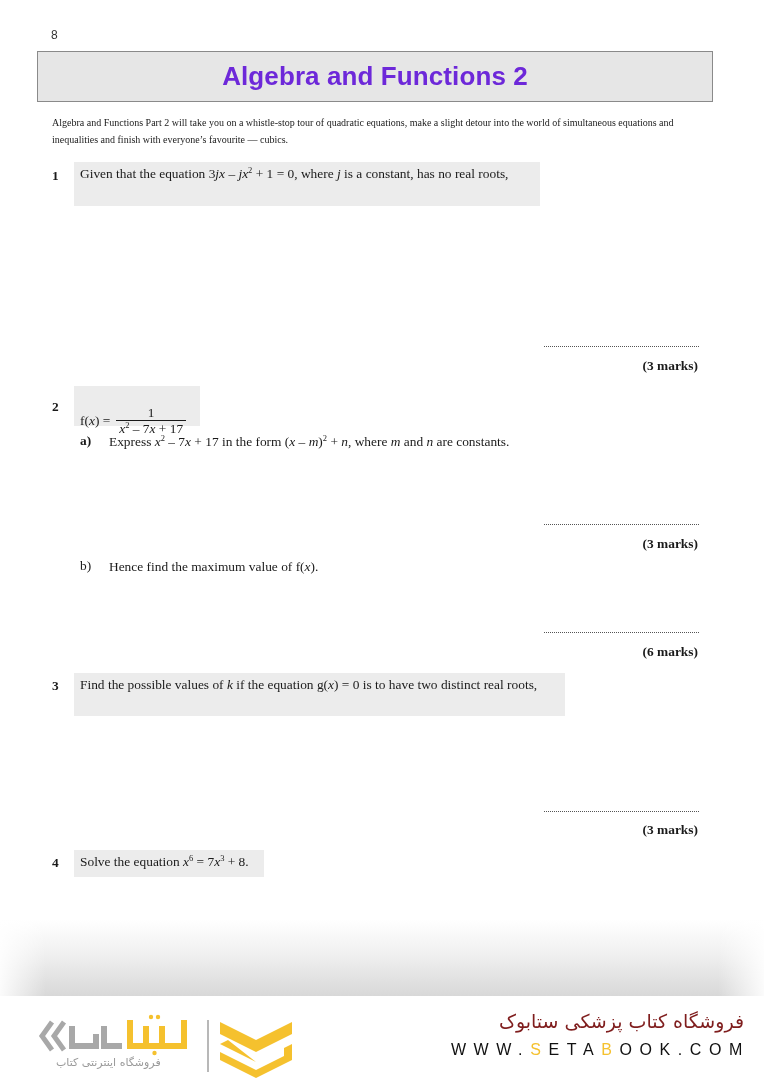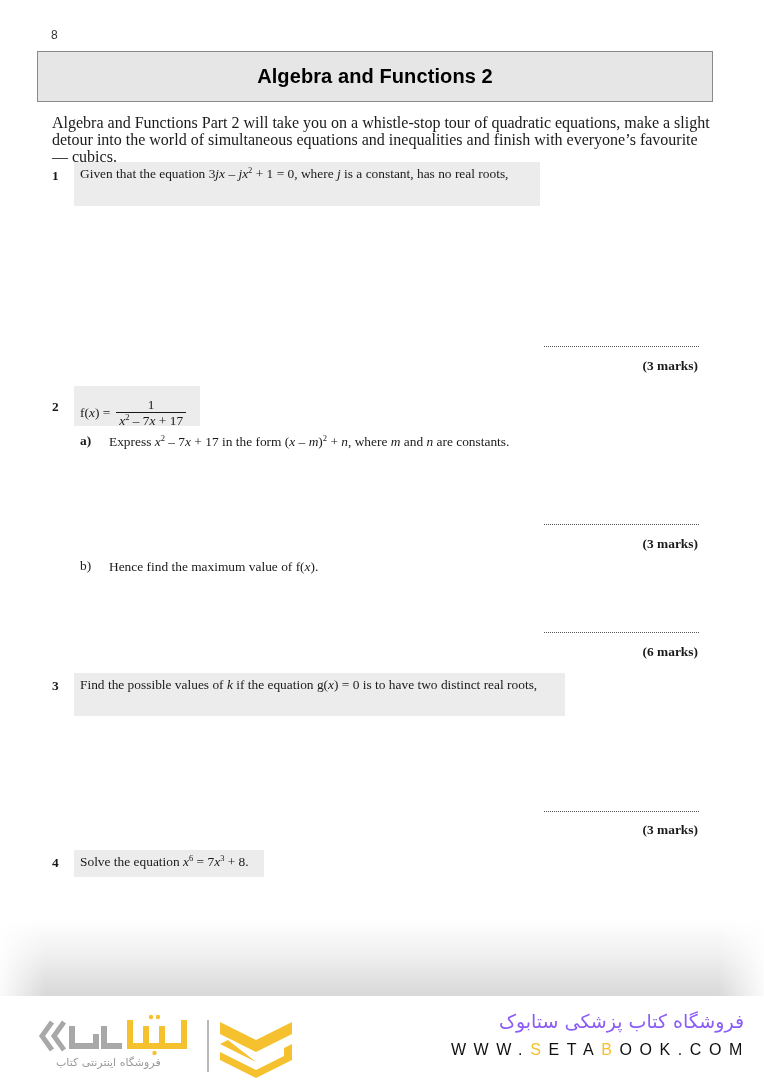--- a/index.html
+++ b/index.html
@@ -30,30 +30,30 @@
       left: 37px; top: 51px;
       width: 674px; height: 49px;
       background: #e6e6e6;
       border: 1px solid #8a8a8a;
       display: flex; align-items: center; justify-content: center;
     }
     .title-box h1 {
       margin: 0;
       font-family: "Liberation Sans", sans-serif;
       font-weight: bold;
-      font-size: 20px;
-      color: #000000;
+      font-size: 26px;
+      color: #6d28d9;
       letter-spacing: 0.1px;
     }
 
     
     .intro {
       left: 52px; top: 114px;
       width: 660px;
-      font-size: 16px;
+      font-size: 10px;
       line-height: 17px;
       color: #1a1a1a;
     }
 
     
     .qnum {
       font-weight: bold;
       font-size: 13.4px;
       width: 14px;
       text-align: left;
@@ -123,21 +123,21 @@
       left: 0; top: 996px;
       width: 764px; height: 84px;
       background: #ffffff;
     }
 
     
     .brand-fa {
       right: 20px; top: 1010px;
       font-family: "DejaVu Sans", sans-serif;
       font-size: 19px;
-      color: #8b5cf6;
+      color: #7f1d1d;
       direction: rtl;
       text-align: right;
     }
     .brand-url {
       right: 14px; top: 1041px;
       font-family: "Liberation Sans", sans-serif;
       font-size: 16px;
       letter-spacing: 7.6px;
       color: #111;
       font-weight: normal;
@@ -176,21 +176,21 @@
 <div class="abs intro">Algebra and Functions Part 2 will take you on a whistle-stop tour of quadratic equations, make a slight detour into the world of simultaneous equations and inequalities and finish with everyone’s favourite — cubics.</div>
 
 <div class="abs qnum" style="left:52px; top:168px;">1</div>
 <div class="abs qbox" style="left:74px; top:162px; width:466px; height:44px;">
   <div>Given that the equation 3<i>jx</i> – <i>jx</i><sup>2</sup> + 1 = 0, where <i>j</i> is a constant, has no real roots,</div>
 </div>
 <div class="abs answer-dots" style="top:346px;"></div>
 <div class="abs marks" style="top:358px;">(3 marks)</div>
 
 <div class="abs qnum" style="left:52px; top:399px;">2</div>
-<div class="abs qbox" style="left:74px; top:386px; width:126px; height:40px; padding:12px 6px;">
+<div class="abs qbox" style="left:74px; top:386px; width:126px; height:40px; padding:20px 6px;">
   <span class="frac-wrap">
     <span>f(<i>x</i>) =</span>
     <span class="frac">
       <span class="num">1</span>
       <span class="den"><i>x</i><sup>2</sup> – 7<i>x</i> + 17</span>
     </span>
   </span>
 </div>
 
 <div class="abs part-label bold" style="left:80px; top:433px;">a)</div>

